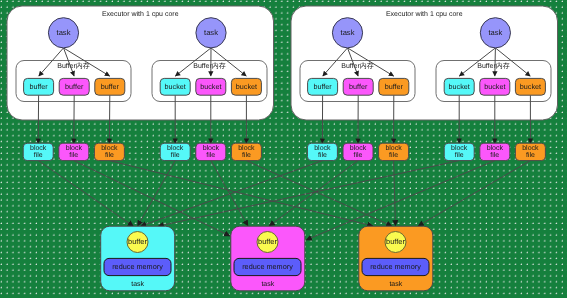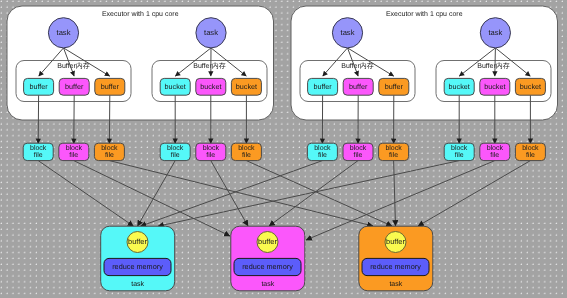--- a/index.html
+++ b/index.html
@@ -1,20 +1,20 @@
 <!DOCTYPE html>
 <html><head>
 <meta charset="utf-8">
 <style>
   html,body{margin:0;padding:0;background:#fff;}
   body{width:567px;height:298px;overflow:hidden;
        font-family:"Liberation Sans",sans-serif;
        -webkit-font-smoothing:antialiased;
        text-rendering:geometricPrecision;}
-  #stage{position:relative;width:567px;height:298px;background:#a3a3a3;}
+  #stage{position:relative;width:567px;height:298px;background:#15803d;}
   #dots{position:absolute;left:0;top:0;width:567px;height:298px;
     background-image:radial-gradient(circle at 1.2px 1.2px, #e9e9ea 0.5px, rgba(255,255,255,0) 0.9px);
     background-size:5.85px 5.85px;}
   #scene{position:absolute;left:0;top:0;}
   text{font-family:"Liberation Sans",sans-serif;fill:#1a1a1a;dominant-baseline:middle;
        text-rendering:geometricPrecision;}
 </style>
 </head>
 <body>
 

